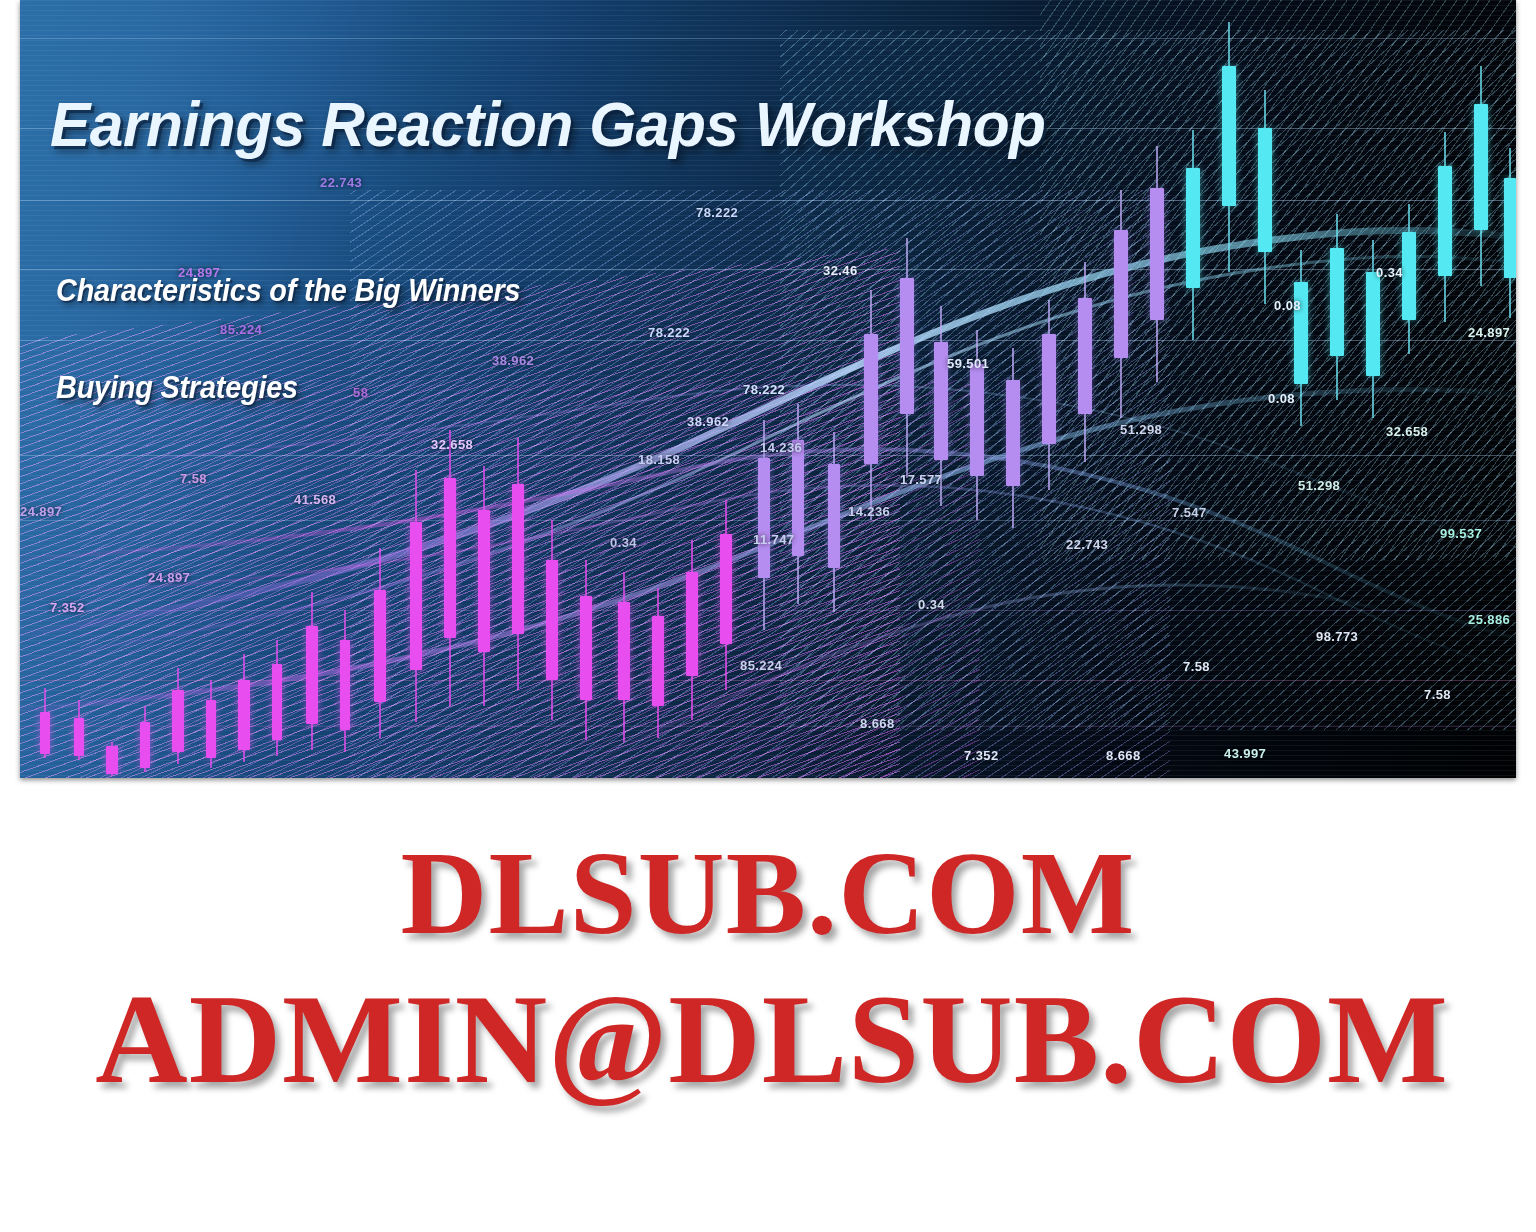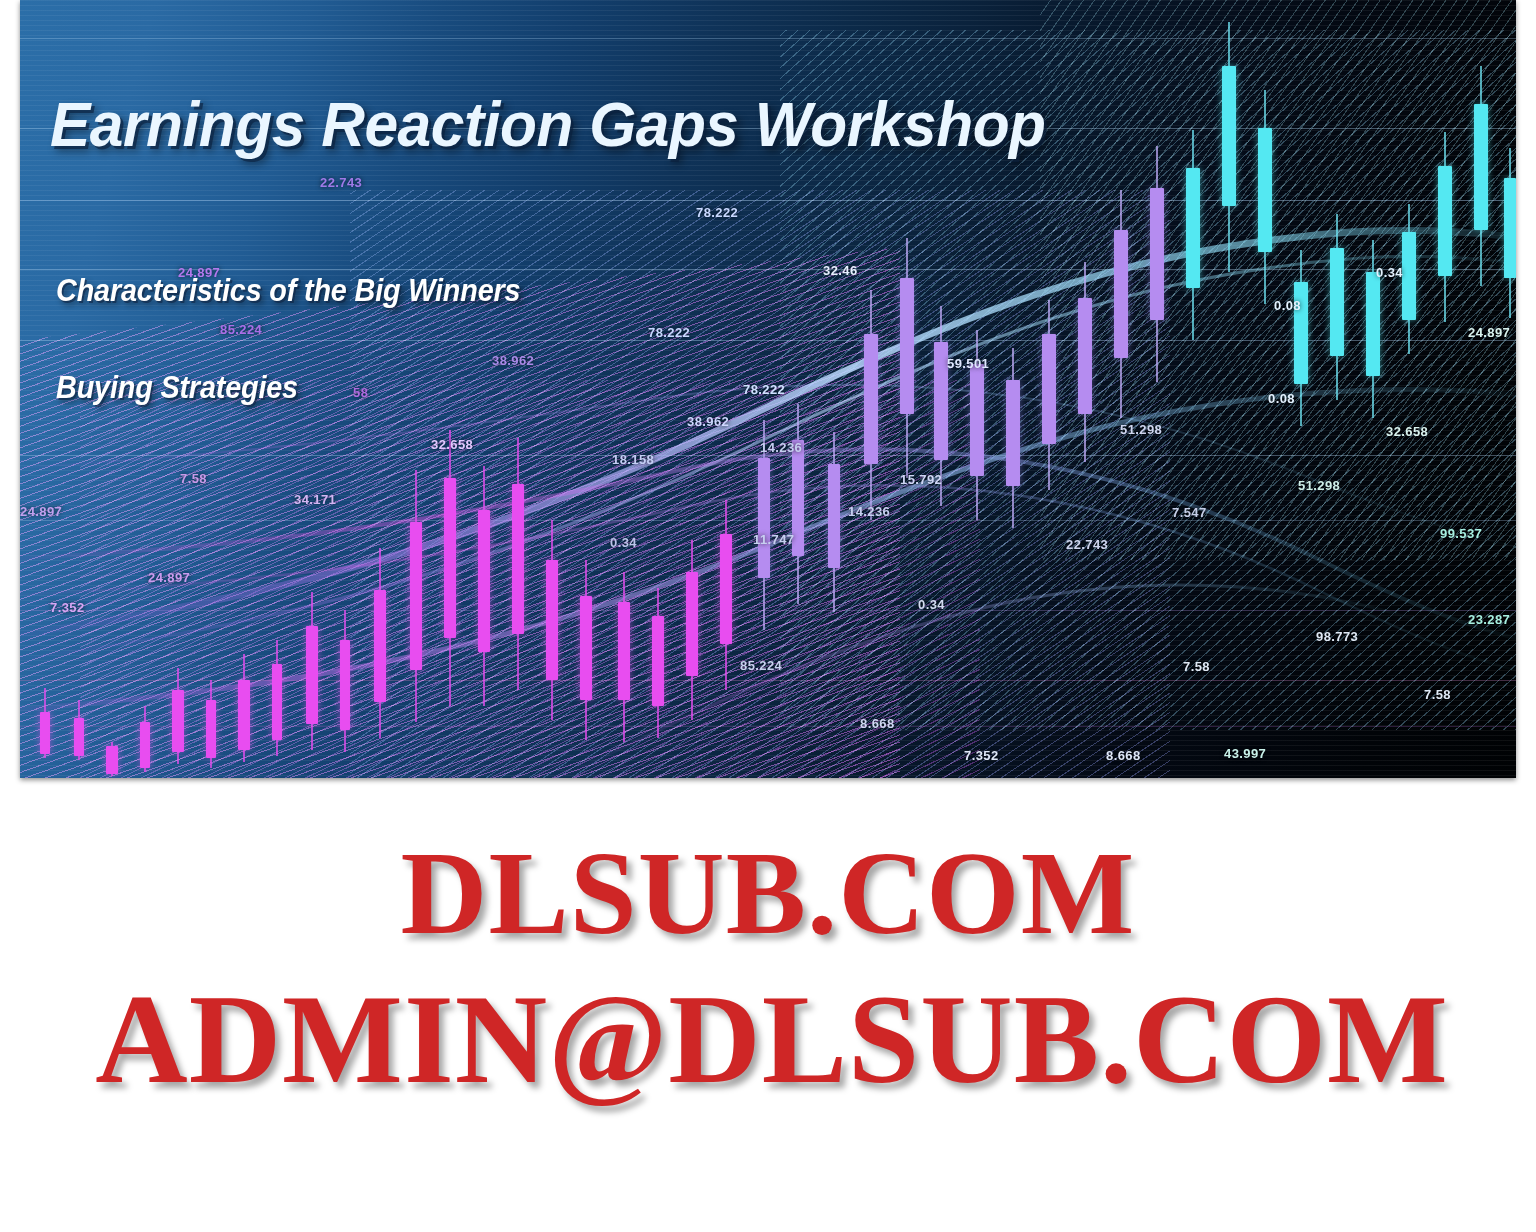--- a/index.html
+++ b/index.html
@@ -358,50 +358,50 @@
         <div class="lbl" style="left: 158px; top: 265px; color: rgb(180, 120, 238);">24.897</div>
         <div class="lbl" style="left: 200px; top: 322px; color: rgb(169, 110, 232);">85.224</div>
         <div class="lbl" style="left: 472px; top: 353px; color: rgb(169, 138, 232);">38.962</div>
         <div class="lbl" style="left: 333px; top: 385px; color: rgb(176, 106, 224);">58</div>
         <div class="lbl" style="left: 676px; top: 205px; color: rgb(200, 216, 255);">78.222</div>
         <div class="lbl" style="left: 628px; top: 325px; color: rgb(200, 216, 255);">78.222</div>
         <div class="lbl" style="left: 803px; top: 263px; color: rgb(232, 240, 255);">32.46</div>
         <div class="lbl" style="left: 927px; top: 356px; color: rgb(223, 232, 255);">59.501</div>
         <div class="lbl" style="left: 723px; top: 382px; color: rgb(207, 224, 255);">78.222</div>
         <div class="lbl" style="left: 667px; top: 414px; color: rgb(207, 216, 255);">38.962</div>
-        <div class="lbl" style="left: 592px; top: 452px; color: rgb(196, 205, 244);">18.158</div>
+        <div class="lbl" style="left: 618px; top: 452px; color: rgb(196, 205, 244);">18.158</div>
         <div class="lbl" style="left: 411px; top: 437px; color: rgb(226, 200, 255);">32.658</div>
-        <div class="lbl" style="left: 274px; top: 492px; color: rgb(211, 182, 242);">34.171</div>
+        <div class="lbl" style="left: 274px; top: 492px; color: rgb(211, 182, 242);">41.568</div>
         <div class="lbl" style="left: 160px; top: 471px; color: rgb(200, 154, 232);">7.58</div>
         <div class="lbl" style="left: 0px; top: 504px; color: rgb(192, 160, 238);">24.897</div>
         <div class="lbl" style="left: 128px; top: 570px; color: rgb(203, 155, 239);">24.897</div>
         <div class="lbl" style="left: 30px; top: 600px; color: rgb(215, 166, 245);">7.352</div>
         <div class="lbl" style="left: 740px; top: 440px; color: rgb(197, 205, 240);">14.236</div>
-        <div class="lbl" style="left: 880px; top: 472px; color: rgb(207, 214, 244);">15.792</div>
+        <div class="lbl" style="left: 880px; top: 472px; color: rgb(207, 214, 244);">17.577</div>
         <div class="lbl" style="left: 828px; top: 504px; color: rgb(199, 208, 240);">14.236</div>
         <div class="lbl" style="left: 733px; top: 532px; color: rgb(199, 208, 240);">11.747</div>
         <div class="lbl" style="left: 590px; top: 535px; color: rgb(188, 196, 234);">0.34</div>
         <div class="lbl" style="left: 720px; top: 658px; color: rgb(201, 210, 239);">85.224</div>
         <div class="lbl" style="left: 840px; top: 716px; color: rgb(207, 216, 242);">8.668</div>
         <div class="lbl" style="left: 944px; top: 748px; color: rgb(223, 232, 248);">7.352</div>
         <div class="lbl" style="left: 1086px; top: 748px; color: rgb(223, 232, 248);">8.668</div>
         <div class="lbl" style="left: 1204px; top: 746px; color: rgb(201, 242, 234);">43.997</div>
         <div class="lbl" style="left: 1046px; top: 537px; color: rgb(207, 214, 239);">22.743</div>
         <div class="lbl" style="left: 1152px; top: 505px; color: rgb(198, 207, 232);">7.547</div>
         <div class="lbl" style="left: 1100px; top: 422px; color: rgb(207, 214, 239);">51.298</div>
         <div class="lbl" style="left: 898px; top: 597px; color: rgb(211, 219, 240);">0.34</div>
         <div class="lbl" style="left: 1254px; top: 298px; color: rgb(228, 242, 255);">0.08</div>
         <div class="lbl" style="left: 1356px; top: 265px; color: rgb(228, 242, 255);">0.34</div>
         <div class="lbl" style="left: 1248px; top: 391px; color: rgb(228, 242, 255);">0.08</div>
         <div class="lbl" style="left: 1448px; top: 325px; color: rgb(217, 242, 238);">24.897</div>
         <div class="lbl" style="left: 1366px; top: 424px; color: rgb(217, 242, 238);">32.658</div>
         <div class="lbl" style="left: 1278px; top: 478px; color: rgb(207, 238, 232);">51.298</div>
         <div class="lbl" style="left: 1420px; top: 526px; color: rgb(167, 239, 224);">99.537</div>
         <div class="lbl" style="left: 1296px; top: 629px; color: rgb(223, 232, 244);">98.773</div>
-        <div class="lbl" style="left: 1448px; top: 612px; color: rgb(167, 239, 224);">23.287</div>
+        <div class="lbl" style="left: 1448px; top: 612px; color: rgb(167, 239, 224);">25.886</div>
         <div class="lbl" style="left: 1163px; top: 659px; color: rgb(223, 232, 244);">7.58</div>
         <div class="lbl" style="left: 1404px; top: 687px; color: rgb(223, 232, 244);">7.58</div>
       </div>
 
     <div id="title">Earnings Reaction Gaps Workshop</div>
     <div id="sub1">Characteristics of the Big Winners</div>
     <div id="sub2">Buying Strategies</div>
   </div>
 </div>
 

